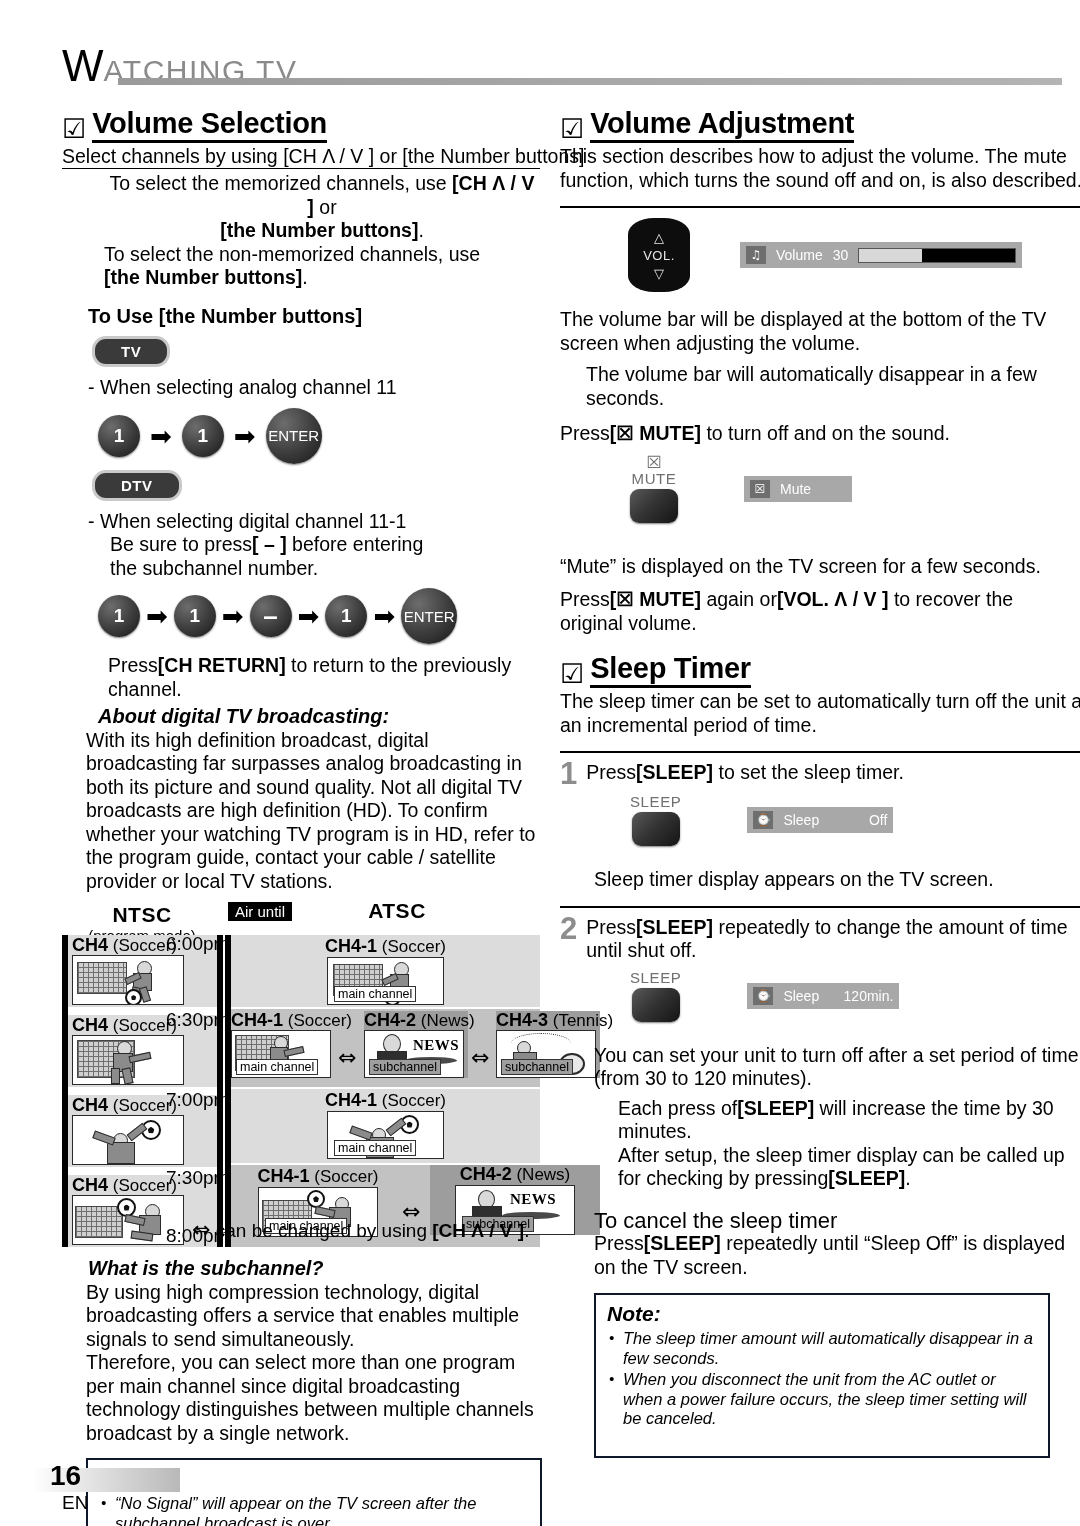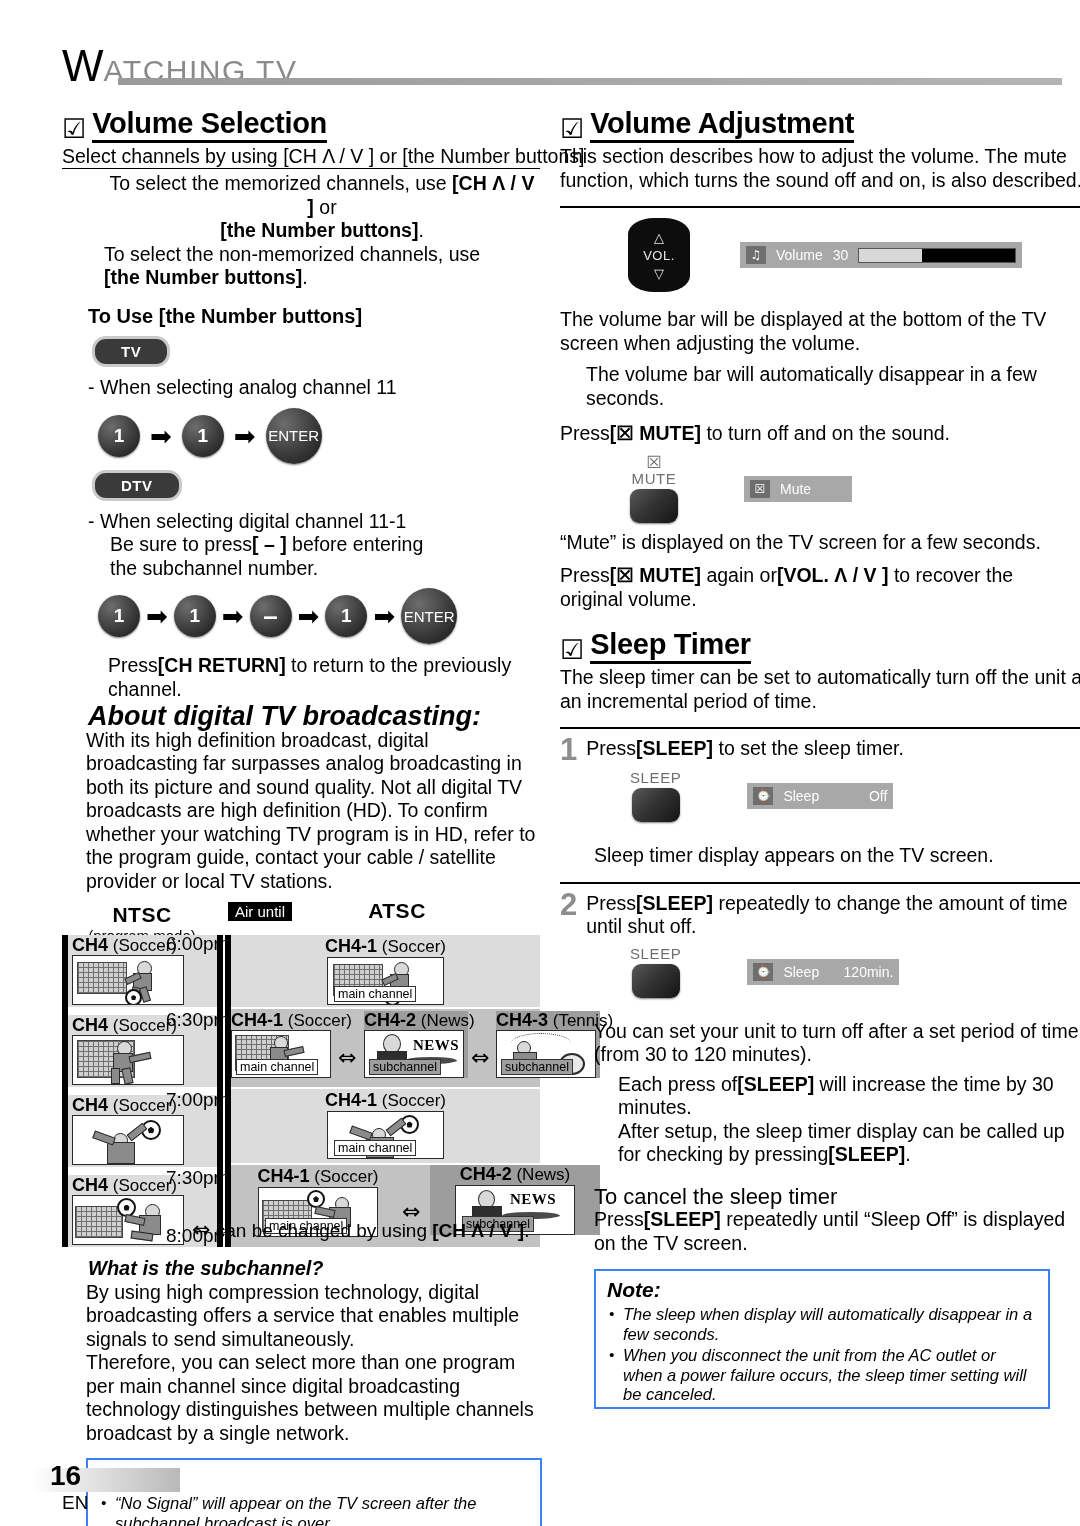--- a/index.html
+++ b/index.html
@@ -71,21 +71,21 @@
   .osd{background:#a8a8a8;display:flex;align-items:center;height:26px;padding:0 6px;gap:10px;}
   .osd .ic{width:20px;height:18px;background:#6e6e6e;color:#fff;font-size:12px;
            display:flex;align-items:center;justify-content:center;
            font-family:"DejaVu Sans",sans-serif;}
   .osd .tx{color:#fff;font-size:14px;}
   .osd .val{color:#fff;font-size:14px;}
   .osd .meter{flex:1;height:13px;background:#000;display:flex;border:1px solid #555;}
   .osd .meter .fill{background:#d8d8d8;height:100%;}
 
   
-  .note{border:2px solid #3b82f6;padding:7px 11px 0 11px;}
+  .note{border:2px solid #0f172a;padding:7px 11px 25px 11px;}
   .note h4{margin:0 0 3px 0;font-size:21px;font-style:italic;font-weight:bold;}
   .note ul{margin:0;padding:0;list-style:none;}
   .note li{font-size:16.5px;font-style:italic;line-height:19.5px;
            padding-left:16px;position:relative;margin-bottom:2px;}
   .note li:before{content:"\2022";position:absolute;left:2px;top:-1px;font-size:15px;}
 
   
   .step{display:flex;gap:9px;align-items:flex-start;}
   .stepno{font-size:31px;font-weight:bold;color:#8d8d8d;line-height:26px;}
 
@@ -218,21 +218,21 @@
       <span class="arw">➡</span>
       <div class="rbtn enter">ENTER</div>
     </div>
 
     <p class="ind2" style="margin-top:10px;margin-left:46px;">
       <span>Press</span><span class="b">[CH RETURN]</span>
       <span>to return to the previously</span><br>
       <span>channel.</span>
     </p>
 
-    <p class="bi" style="margin-top:4px;font-size:27px;margin-left:26px;">About digital TV broadcasting:</p>
+    <p class="bi" style="margin-top:4px;font-size:20px;margin-left:36px;">About digital TV broadcasting:</p>
     <p style="margin-left:24px;">With its high definition broadcast, digital broadcasting far surpasses analog broadcasting in both its picture and sound quality. Not all digital TV broadcasts are high definition (HD). To confirm whether your watching TV program is in HD, refer to the program guide, contact your cable / satellite provider or local TV stations.</p>
 
     <div class="diagram">
       <div class="dg-ntsc-t">
         <div class="n1">NTSC</div>
         <div class="n2">(program mode)</div>
       </div>
       <div class="dg-air">Air until</div>
       <div class="dg-atsc-t">
         <div class="n1">ATSC</div>
@@ -482,21 +482,21 @@
         <div class="muteglyph">☒</div>
         <div class="keycap">MUTE</div>
         <div class="sqkey" style="margin:2px auto 0 auto;"></div>
       </div>
       <div class="osd" style="width:96px;margin-top:22px;">
         <span class="ic">☒</span>
         <span class="tx">Mute</span>
       </div>
     </div>
 
-    <p style="margin-top:8px;">“Mute” is displayed on the TV screen for a few seconds.</p>
+    <p style="margin-top:32px;">“Mute” is displayed on the TV screen for a few seconds.</p>
 
     <p style="margin-top:10px;width:520px;">
       <span>Press</span><span class="b">[☒ MUTE]</span>
       <span>again or</span><span class="b">[VOL. Λ / V ]</span>
       <span>to recover the</span><br>
       <span>original volume.</span>
     </p>
 
     <div class="sect" style="margin-top:18px;">
       <span class="chk">☑</span>
@@ -566,21 +566,21 @@
     <p style="margin:18px 0 0 34px;font-size:22px;">To cancel the sleep timer</p>
     <p style="margin:0 0 0 34px;width:500px;">
       <span>Press</span><span class="b">[SLEEP]</span>
       <span>repeatedly until “Sleep Off” is displayed</span><br>
       <span>on the TV screen.</span>
     </p>
 
     <div class="note" style="margin:14px 0 0 34px;width:430px;">
       <h4>Note:</h4>
       <ul>
-        <li>The sleep when display will automatically disappear in a few seconds.</li>
+        <li>The sleep timer amount will automatically disappear in a few seconds.</li>
         <li>When you disconnect the unit from the AC outlet or when a power failure occurs, the sleep timer setting will be canceled.</li>
       </ul>
     </div>
   </div>
 
   <div class="pgnum">
     <span>16</span>
   </div>
   <div class="pgen">EN</div>
 

